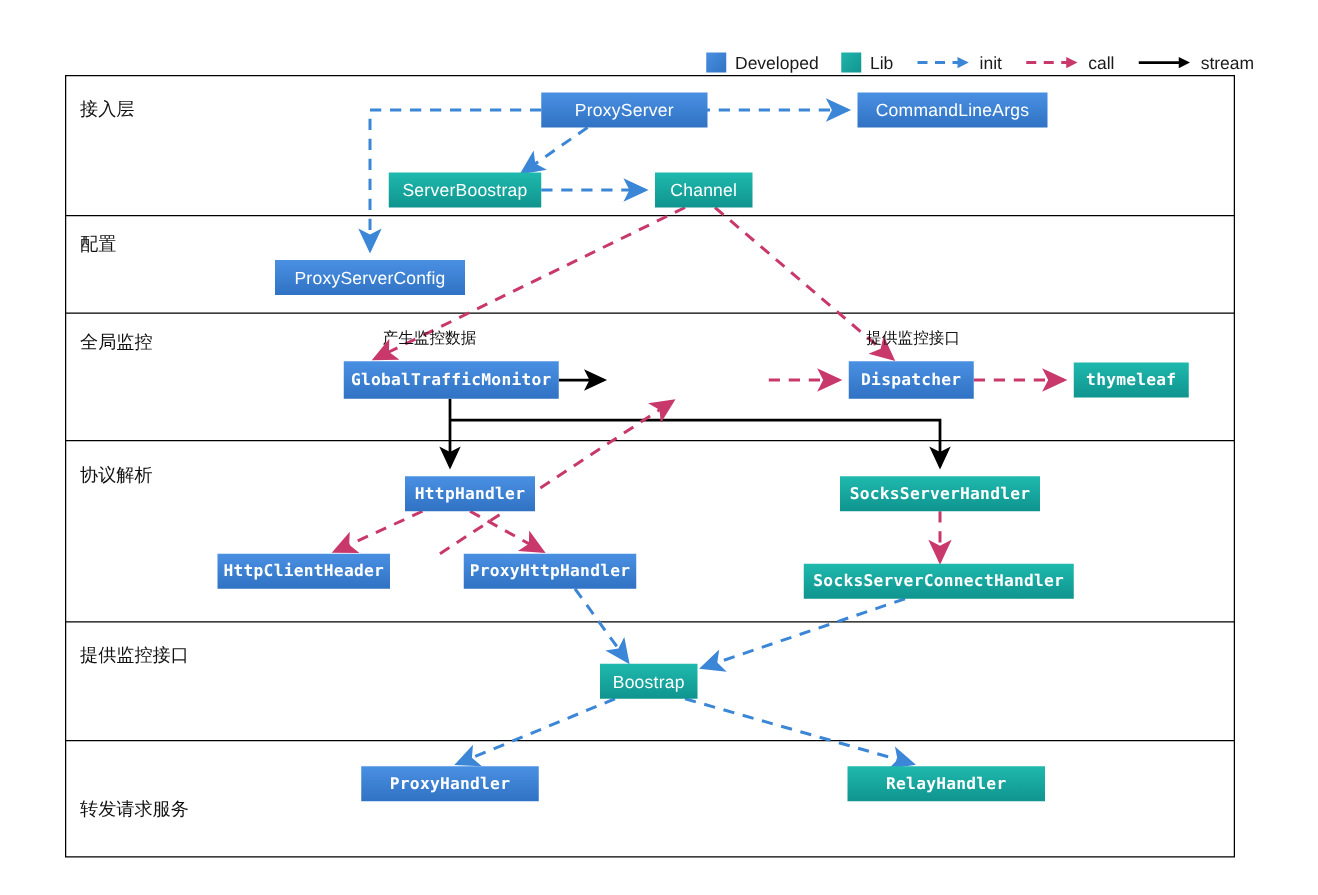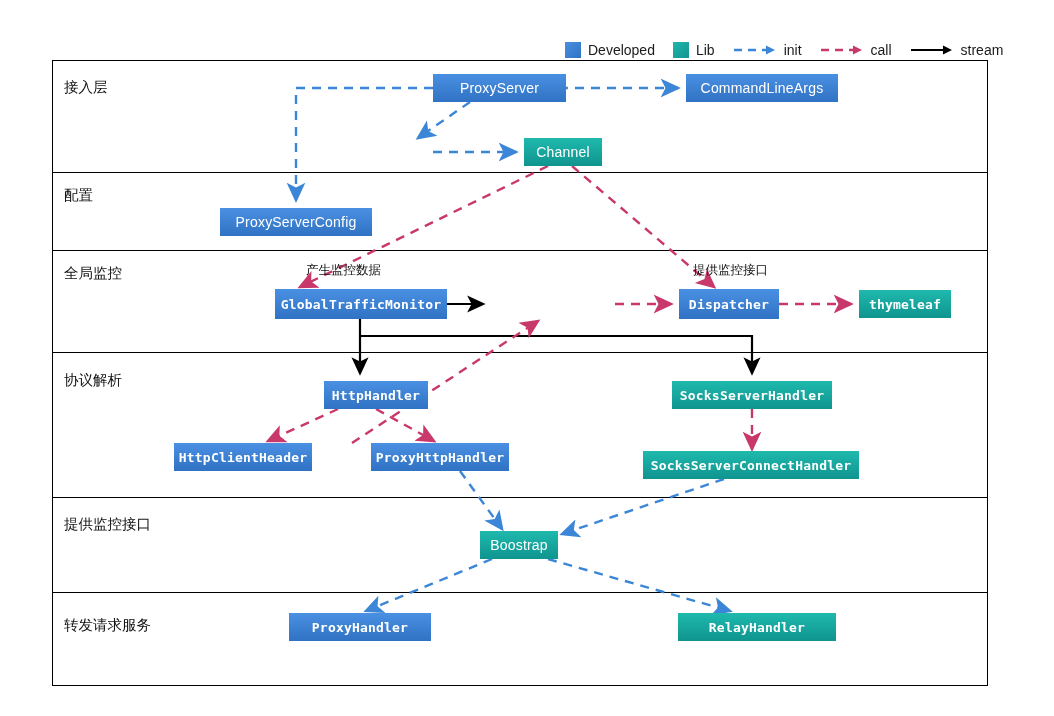--- a/index.html
+++ b/index.html
@@ -89,21 +89,21 @@
   <div class="divider" style="top:250px;"></div>
   <div class="divider" style="top:352px;"></div>
   <div class="divider" style="top:497px;"></div>
   <div class="divider" style="top:592px;"></div>
 
   <div class="rowlabel" style="left:64px;top:78px;">接入层</div>
   <div class="rowlabel" style="left:64px;top:186px;">配置</div>
   <div class="rowlabel" style="left:64px;top:264px;">全局监控</div>
   <div class="rowlabel" style="left:64px;top:371px;">协议解析</div>
   <div class="rowlabel" style="left:64px;top:515px;">提供监控接口</div>
-  <div class="rowlabel" style="left:64px;top:616px;text-align:right;">转发请求服务</div>
+  <div class="rowlabel" style="left:64px;top:638px;text-align:right;">转发请求服务</div>
 
   <svg class="edges" viewBox="0 0 1054 716">
     <defs>
       <marker id="ah-init" markerWidth="9" markerHeight="9" refX="7.2" refY="4.5" orient="auto" markerUnits="strokeWidth">
         <path d="M0,0.6 L8.4,4.5 L0,8.4 L2,4.5 Z" fill="#3b86d6"></path>
       </marker>
       <marker id="ah-call" markerWidth="9" markerHeight="9" refX="7.2" refY="4.5" orient="auto" markerUnits="strokeWidth">
         <path d="M0,0.6 L8.4,4.5 L0,8.4 L2,4.5 Z" fill="#c9386b"></path>
       </marker>
       <marker id="ah-stream" markerWidth="9" markerHeight="9" refX="7.2" refY="4.5" orient="auto" markerUnits="strokeWidth">
@@ -151,20 +151,21 @@
 
       <path d="M548,559 L730,611" stroke="#3b86d6" stroke-dasharray="9,7" marker-end="url(#ah-init)"></path>
     </g>
   </svg>
 
   <div class="edge-note" style="left:306px;top:262px;">产生监控数据</div>
   <div class="edge-note" style="left:693px;top:262px;">提供监控接口</div>
 
   <div class="node dev f-sans" style="left:433px;top:74px;width:133px;height:28px;">ProxyServer</div>
   <div class="node dev f-sans" style="left:686px;top:74px;width:152px;height:28px;">CommandLineArgs</div>
+  <div class="node lib f-sans" style="left:311px;top:138px;width:122px;height:28px;">ServerBoostrap</div>
   <div class="node lib f-sans" style="left:524px;top:138px;width:78px;height:28px;">Channel</div>
   <div class="node dev f-sans" style="left:220px;top:208px;width:152px;height:28px;">ProxyServerConfig</div>
 
   <div class="node dev f-mono" style="left:275px;top:289px;width:172px;height:30px;">GlobalTrafficMonitor</div>
   <div class="node dev f-mono" style="left:679px;top:289px;width:100px;height:30px;">Dispatcher</div>
   <div class="node lib f-mono" style="left:859px;top:290px;width:92px;height:28px;">thymeleaf</div>
 
   <div class="node dev f-mono" style="left:308px;top:381px;width:104px;height:28px;margin-left:16px;">HttpHandler</div>
   <div class="node lib f-mono" style="left:672px;top:381px;width:160px;height:28px;">SocksServerHandler</div>
 

